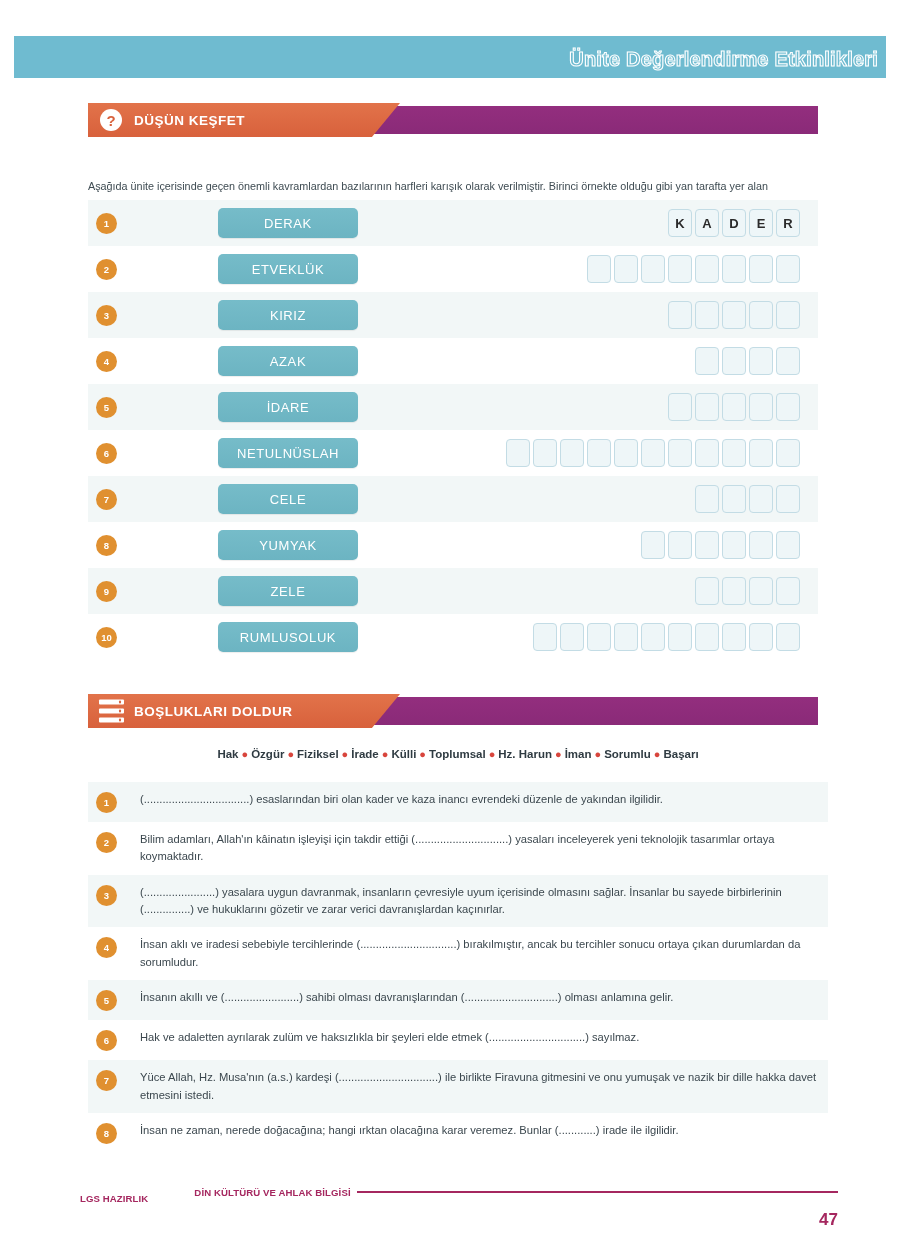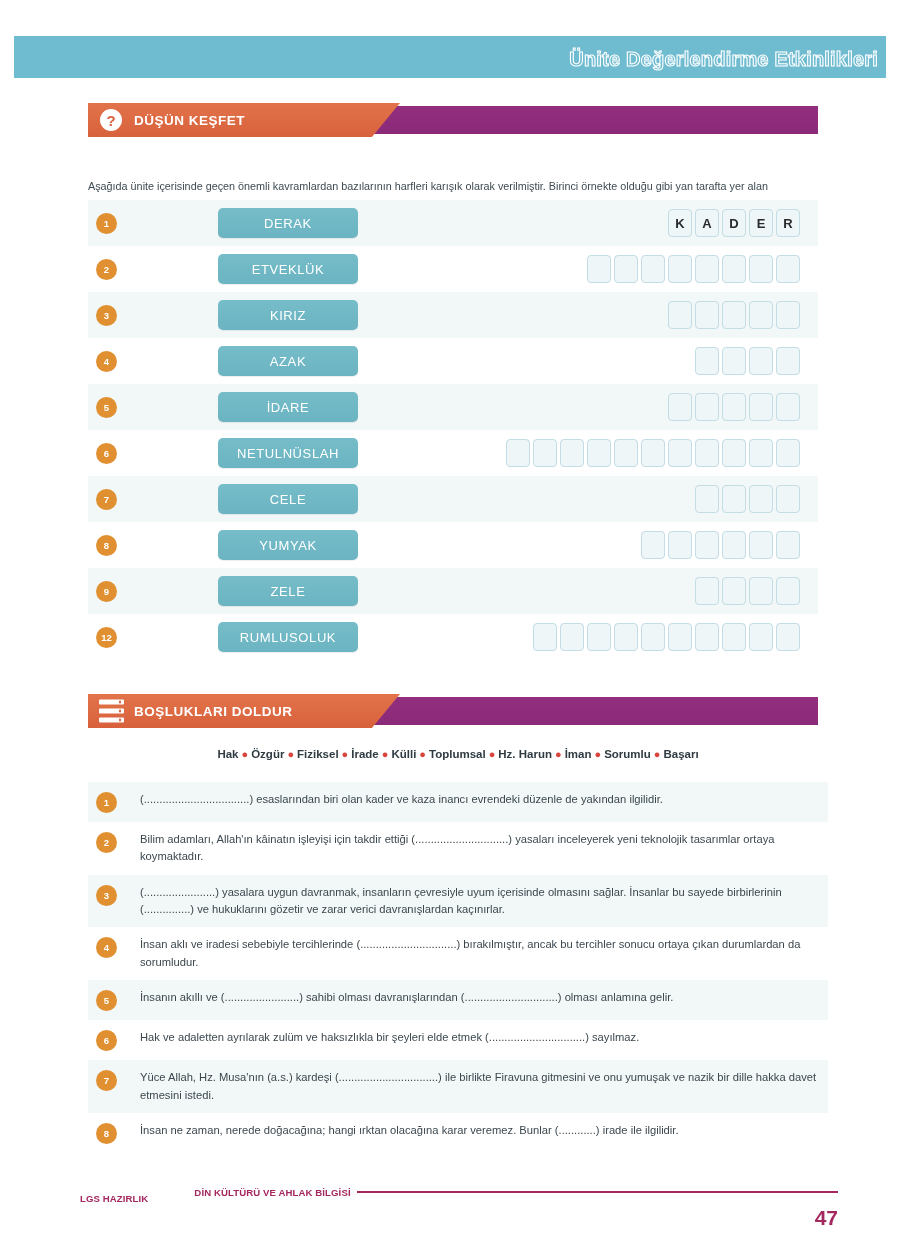--- a/index.html
+++ b/index.html
@@ -225,21 +225,21 @@
     display: flex;
     align-items: center;
     gap: 6px;
   }
   .foot-lgs { font-size: 9.6px; font-weight: 700; color: #a5275f; letter-spacing:.1px; white-space:nowrap;margin-top:13px;}
   .foot-rest { font-size: 9.6px; font-weight: 700; color: #a5275f; letter-spacing:.1px; white-space:nowrap;margin-left:40px; }
   .foot-line { flex: 1 1 auto; height: 2px; background: #a5275f; }
   .pagenum {
     position: absolute;
     right: 62px; bottom: 20px;
-    font-size: 21px; font-weight: 700; color: #a5275f;
+    font-size: 17px; font-weight: 700; color: #a5275f;
   }
 </style>
 </head>
 <body>
 
 <div class="page">
 
   <div class="top-band"></div>
   <div class="band-title">Ünite Değerlendirme Etkinlikleri</div>
 
@@ -357,21 +357,21 @@
         <div class="num">9</div>
         <div class="wordbox">ZELE</div>
         <div class="boxes">
           <div class="lbox"></div>
           <div class="lbox"></div>
           <div class="lbox"></div>
           <div class="lbox"></div>
         </div>
       </div>
       <div class="srow plain">
-        <div class="num">12</div>
+        <div class="num">10</div>
         <div class="wordbox">RUMLUSOLUK</div>
         <div class="boxes">
           <div class="lbox"></div>
           <div class="lbox"></div>
           <div class="lbox"></div>
           <div class="lbox"></div>
           <div class="lbox"></div>
           <div class="lbox"></div>
           <div class="lbox"></div>
           <div class="lbox"></div>

